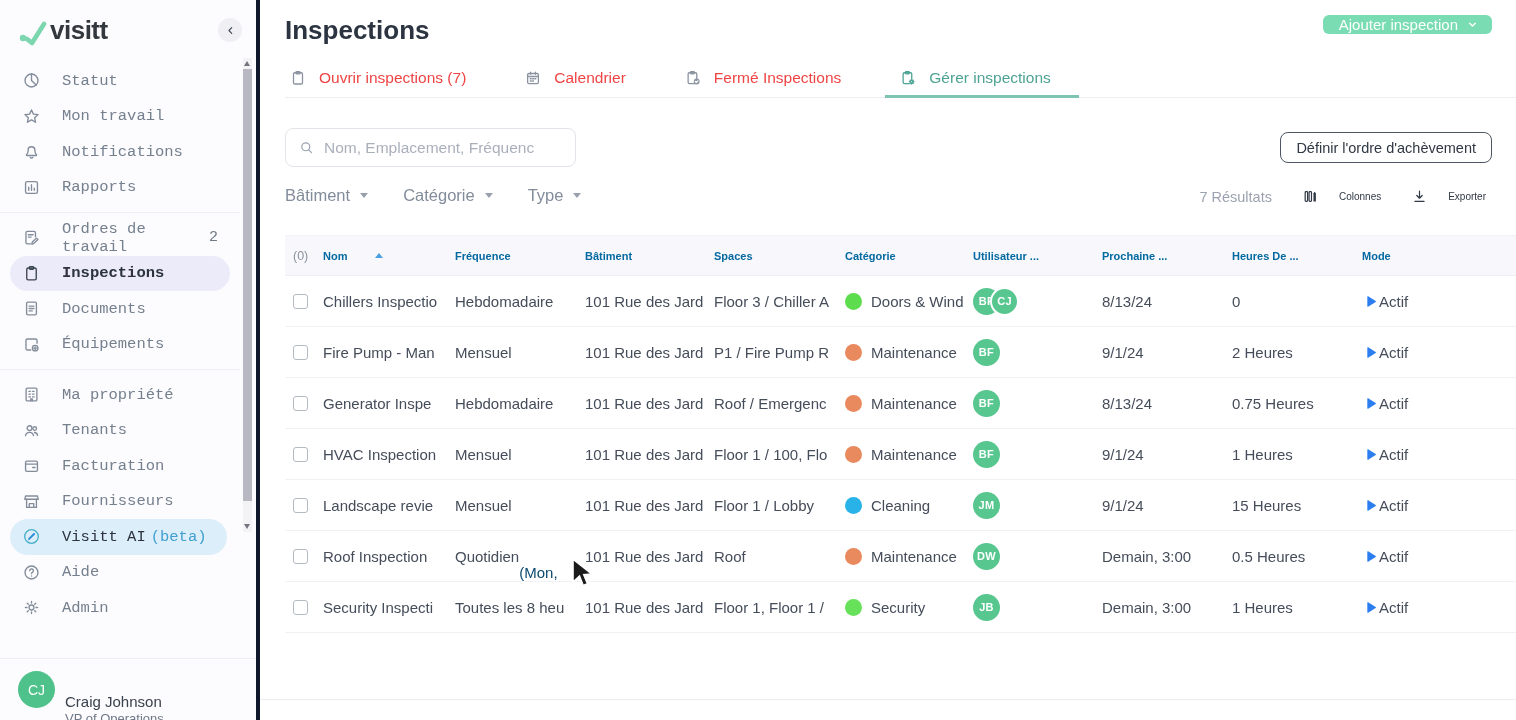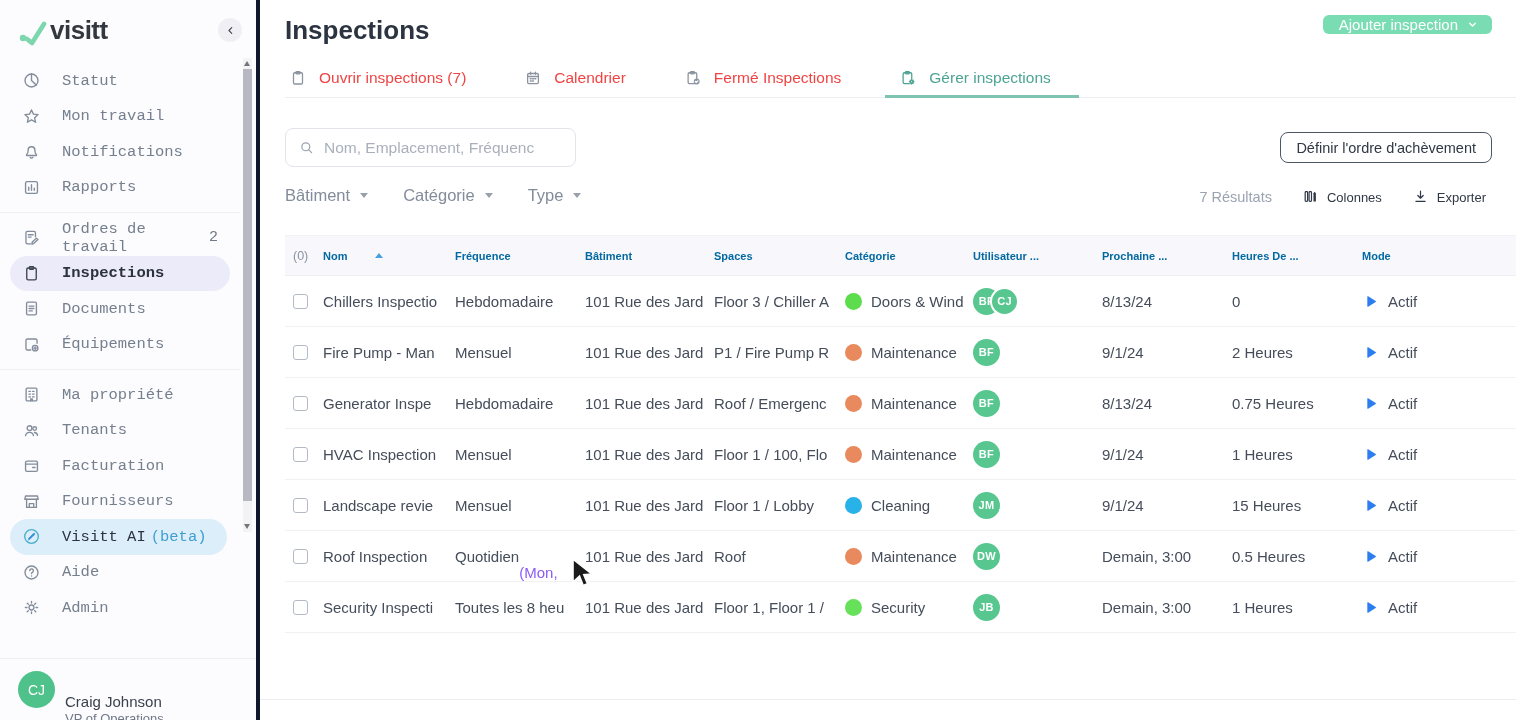--- a/index.html
+++ b/index.html
@@ -52,38 +52,38 @@
   .search-box .ic { width:17px; height:17px; color:#9aa2af; flex:0 0 17px; margin-right:9px; }
   .search-input { border:none; outline:none; flex:1; font-size:15.5px; font-family:inherit; color:#a16207; background:transparent; }
   .search-input::placeholder { color:#a9b0bc; }
   .order-btn { position:absolute; top:132px; right:24px; height:31px; background:#fff; border:1px solid #4d5664; border-radius:8px; color:#2f3844; font-size:14.5px; font-family:inherit; padding:0 15px; cursor:pointer; }
 
   .filters { position:absolute; top:186px; left:25px; display:flex; gap:35px; }
   .filter { display:flex; align-items:center; gap:10px; color:#828c9a; font-size:16.5px; cursor:pointer; }
   .caret-down { width:0; height:0; border-left:4.5px solid transparent; border-right:4.5px solid transparent; border-top:5px solid #98a0ac; }
   .results-cluster { position:absolute; top:188px; right:30px; display:flex; align-items:center; gap:30px; }
   .results-count { color:#9ba3b0; font-size:14.5px; }
-  .tool-btn { display:flex; align-items:flex-end; gap:8px; background:none; border:none; font-family:inherit; font-size:13px; color:#2f3844; cursor:pointer; }
+  .tool-btn { display:flex; align-items:center; gap:20px; background:none; border:none; font-family:inherit; font-size:10px; color:#2f3844; cursor:pointer; }
   .tool-btn .ic { width:17px; height:17px; color:#2f3844; }
 
   
   .table { position:absolute; top:235px; left:25px; right:0; }
   .tr { display:grid; grid-template-columns:38px 132px 130px 129px 131px 128px 129px 130px 130px 1fr; align-items:center; }
   .thead { height:41px; background:#f8f8fc; border-top:1px solid #f1f2f7; border-bottom:1px solid #eeeff4; }
   .th { font-size:11px; font-weight:700; color:#0369a1; white-space:nowrap; overflow:hidden; display:flex; align-items:center; gap:10px; padding-right:8px; cursor:pointer; }
   .th.count { font-size:12.5px; color:#8a929f; font-weight:400; padding-left:8px; cursor:default; }
   .sort-caret { width:0; height:0; border-left:4px solid transparent; border-right:4px solid transparent; border-bottom:5.5px solid #4a9fe0; margin-left:18px; }
   .row { height:51px; border-bottom:1px solid #f0f1f5; background:#fff; cursor:pointer; }
   .td { font-size:15px; color:#454d5a; white-space:nowrap; overflow:hidden; padding-right:6px; display:flex; align-items:center; }
-  .muted { color:#8b5cf6;margin-top:32px; }
+  .muted { color:#0c4a6e;margin-top:32px; }
   .checkbox { width:15px; height:15px; border:1.5px solid #b4bac4; border-radius:3px; background:#fff; margin-left:8px; cursor:pointer; }
   .cat-dot { width:17px; height:17px; border-radius:50%; margin-right:9px; flex:0 0 17px; }
   .avatar { width:27px; height:27px; border-radius:50%; background:#57c78f; color:#fff; font-size:11px; font-weight:700; display:flex; align-items:center; justify-content:center; letter-spacing:.3px; }
   .avatar.stacked { margin-left:-10px; border:2px solid #fff; width:29px; height:29px; }
-  .mode-cell { gap:9px; }
+  .mode-cell { }
   .play-ic { width:17px; height:17px; }
 
   .footer-line { position:absolute; left:0; right:0; top:699px; height:1px; background:#ededf1; }
   .cursor { position:absolute; top:557px; left:310px; width:26px; height:34px; pointer-events:none; }
 </style>
 </head>
 <body>
 
 <div class="app">
 

